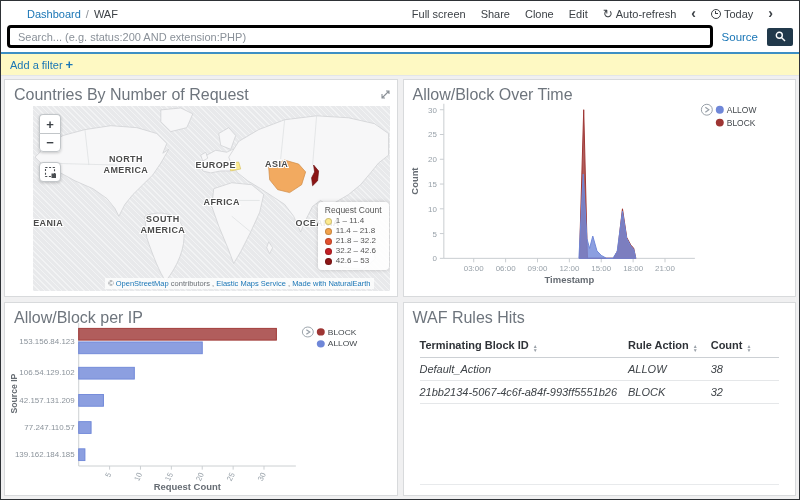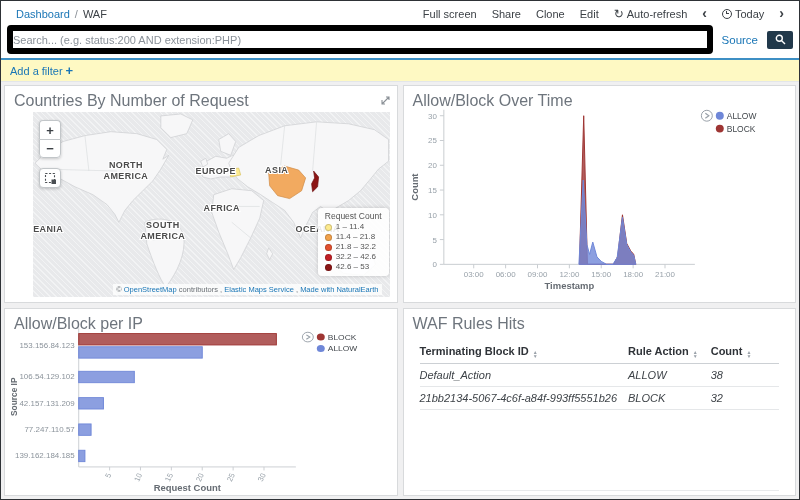--- a/index.html
+++ b/index.html
@@ -1,32 +1,32 @@
 <!DOCTYPE html>
 <html><head>
 <meta charset="utf-8">
 <style>
   html,body{margin:0;padding:0;background:#e9e9e9;}
   .screen{width:800px;height:500px;box-sizing:border-box;border:1px solid #2e3236;background:#fff;
     font-family:"Liberation Sans",sans-serif;overflow:hidden;display:flex;flex-direction:column;position:relative;}
   
-  .topbar{height:19px;flex:none;display:flex;align-items:center;padding:3px 15px 0;font-size:11px;}
+  .topbar{height:19px;flex:none;display:flex;align-items:center;padding:3px 26px 0;font-size:11px;}
   .crumb-root{color:#1a76b6;cursor:pointer;}
   .crumb-sep{color:#8a9097;margin:0 5px;}
   .crumb-cur{color:#3c4146;}
   .topmenu{margin-left:auto;display:flex;align-items:center;gap:15px;color:#3c4146;}
   .menu-item{display:inline-flex;align-items:center;gap:3px;cursor:pointer;white-space:nowrap;}
   .mi-icon{font-size:12px;line-height:10px;}
   .mi-chev{font-size:14px;font-weight:bold;line-height:10px;position:relative;top:-1px;}
   .i-clock{display:inline-block;width:8px;height:8px;border:1px solid #3c4146;border-radius:50%;position:relative;}
   .i-clock:before{content:"";position:absolute;left:3px;top:1px;width:1px;height:3px;background:#3c4146;}
   .i-clock:after{content:"";position:absolute;left:3px;top:3px;width:3px;height:1px;background:#3c4146;}
   
   .querybar{flex:none;display:flex;align-items:center;gap:9px;padding:2px 6px 4px;border-bottom:2px solid #3d8fc4;}
-  .search-input{flex:1;height:15px;border:6px solid #000000;border-radius:4px;padding:1px 0;font-size:11px;
+  .search-input{flex:1;height:15px;border:3px solid #000000;border-radius:4px;padding:1px 8px;font-size:11px;
     color:#4a4f55;font-family:"Liberation Sans",sans-serif;outline:none;}
   .search-input::placeholder{color:#8a9199;}
   .options-link{color:#1a76b6;font-size:11.5px;cursor:pointer;}
   .search-btn{width:26px;height:18px;background:#21394b;border:none;border-radius:2px;display:flex;
     align-items:center;justify-content:center;cursor:pointer;padding:0;}
   
   .filterbar{flex:none;height:21px;display:flex;align-items:center;padding:0 9px;background:#fef9c3;border-bottom:1px solid #e3e6e9;}
   .addfilter{color:#1a76b6;font-size:11px;cursor:pointer;display:inline-flex;align-items:center;gap:3px;}
   .addfilter .plus{font-weight:bold;font-size:13px;}
   
@@ -45,21 +45,21 @@
     color:#3c4146;padding:0;cursor:pointer;line-height:1;}
   .map-zoom button:first-child{border-radius:4px 4px 0 0;border-bottom:none;}
   .map-zoom button:last-child{border-radius:0 0 4px 4px;}
   .map-draw{position:absolute;top:56px;left:6px;width:22px;height:20px;background:#fff;border:1px solid #c2c6c9;
     border-radius:4px;padding:0;display:flex;align-items:center;justify-content:center;cursor:pointer;box-shadow:0 1px 3px rgba(0,0,0,.2);}
   .map-legend{position:absolute;right:1px;bottom:21px;background:rgba(255,255,255,.88);border-radius:4px;
     padding:3px 7px 4px;box-shadow:0 0 4px rgba(0,0,0,.18);font-size:8px;color:#555;z-index:2;}
   .ml-title{font-size:8.5px;color:#555;margin-bottom:1px;}
   .ml-item{display:flex;align-items:center;gap:4px;line-height:10px;}
   .ml-dot{width:7px;height:7px;border-radius:50%;flex:none;box-shadow:inset 0 0 0 1px rgba(0,0,0,.18);}
-  .map-attrib{position:absolute;right:8px;bottom:2px;font-size:7.5px;color:#6b7075;background:rgba(255,255,255,.75);
+  .map-attrib{position:absolute;right:16px;bottom:2px;font-size:7.5px;color:#6b7075;background:rgba(255,255,255,.75);
     padding:1px 3px;white-space:nowrap;z-index:2;}
   .map-attrib .lnk{color:#1a76b6;cursor:pointer;}
   .cont-label{font-weight:bold;fill:#4b4b4b;letter-spacing:.4px;paint-order:stroke;stroke:#fff;stroke-width:2.2px;}
   
   .tablewrap{padding:6px 16px 0;}
   table{width:100%;border-collapse:collapse;font-size:11px;color:#3e4348;}
   th{font-weight:bold;color:#2f3338;text-align:left;padding:6px 0 5px;border-bottom:1px solid #ccd0d4;cursor:pointer;}
   td{padding:5px 0;border-bottom:1px solid #e5e7e9;font-style:italic;}
   .sort{display:inline-flex;flex-direction:column;font-size:5px;color:#9aa1a9;line-height:3.5px;margin-left:4px;vertical-align:1px;}
   .xline{position:absolute;left:16px;right:16px;border-top:1px solid #e8eaec;}

